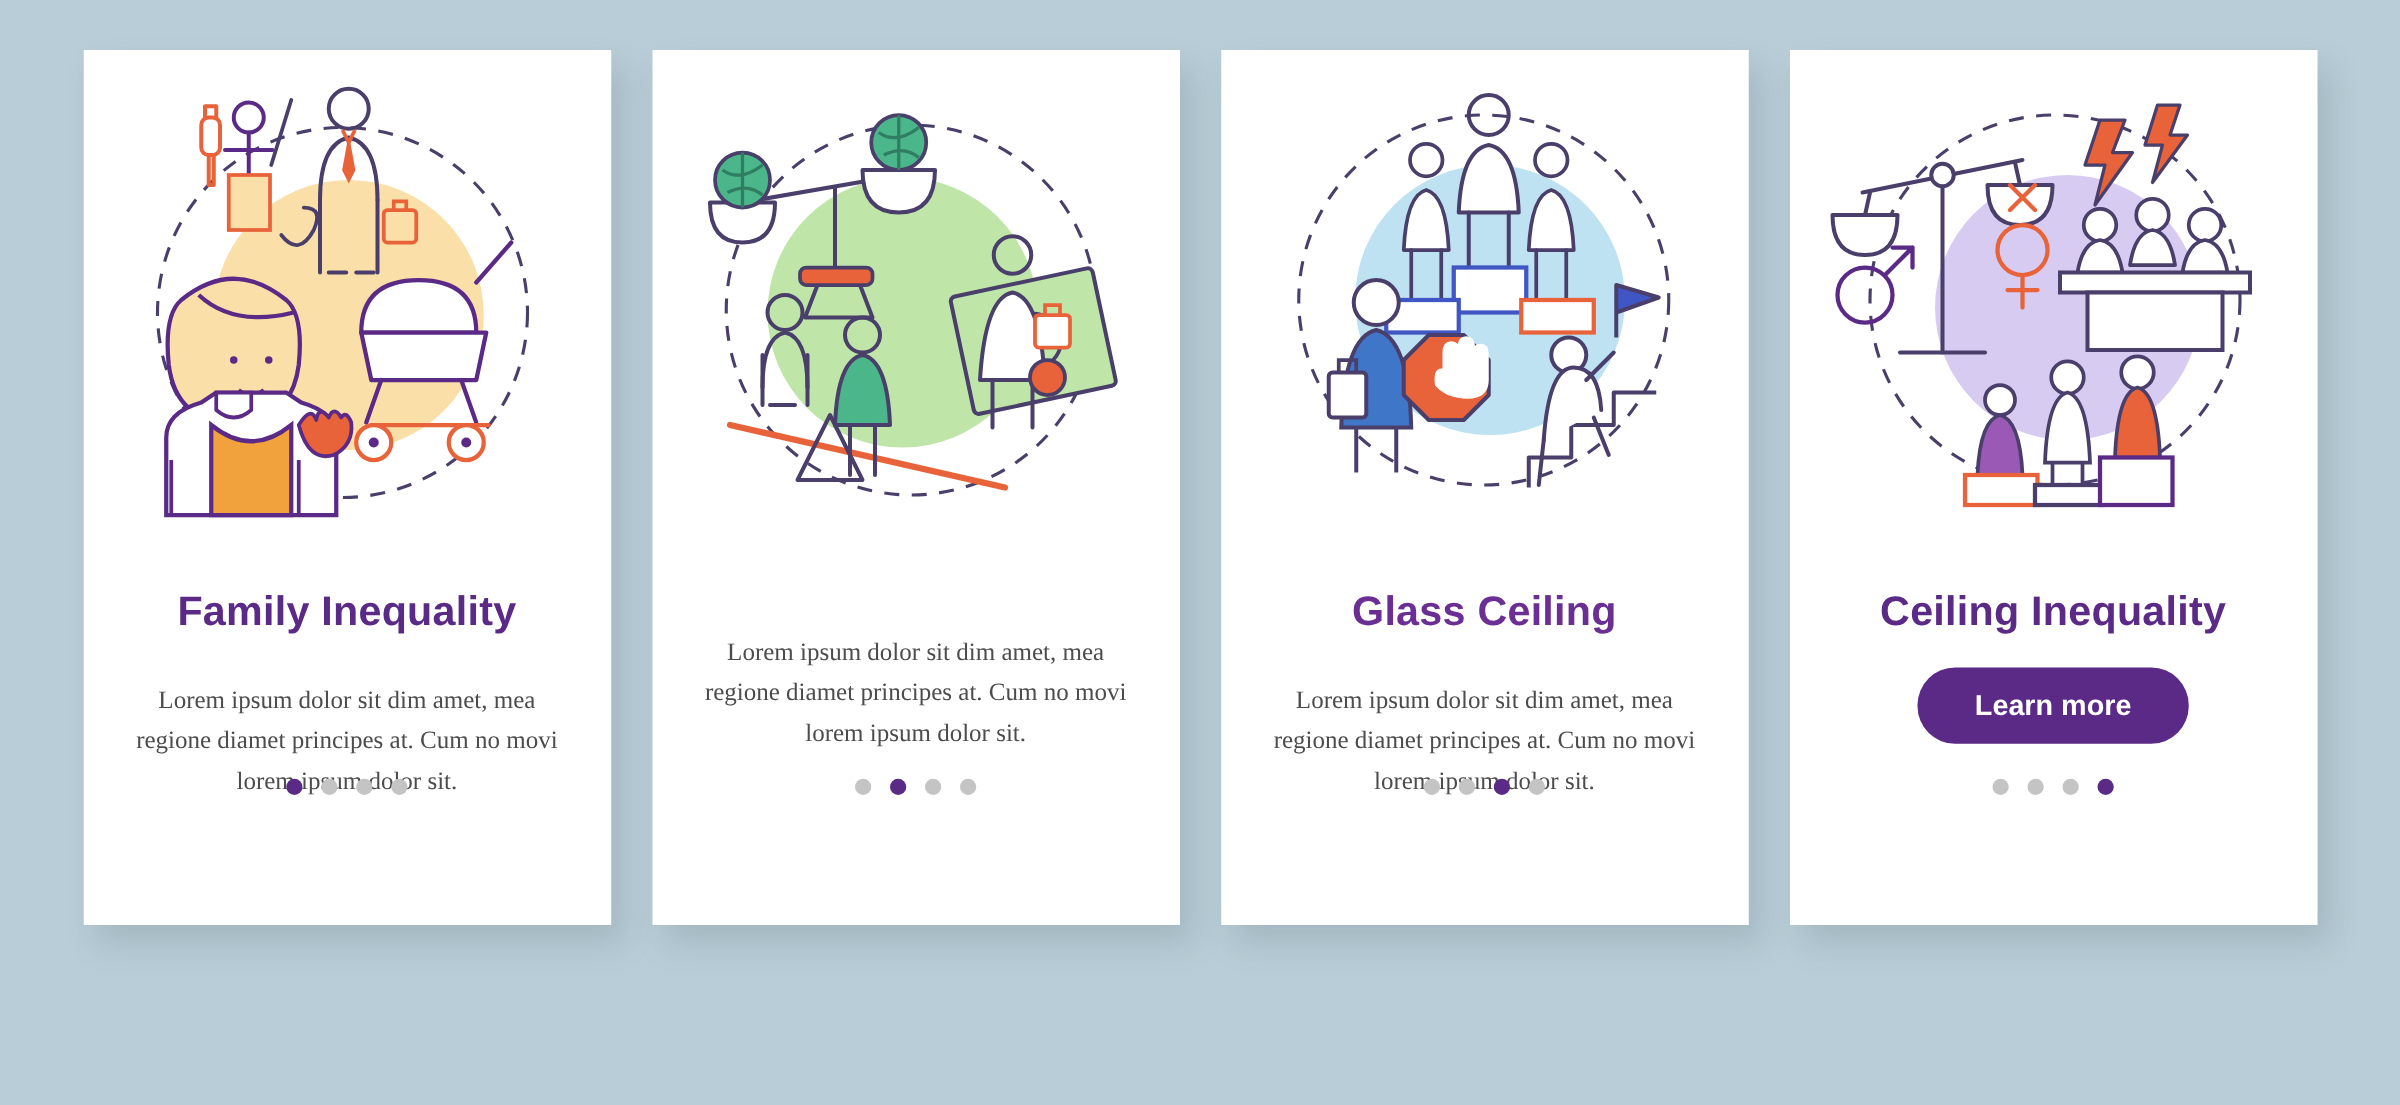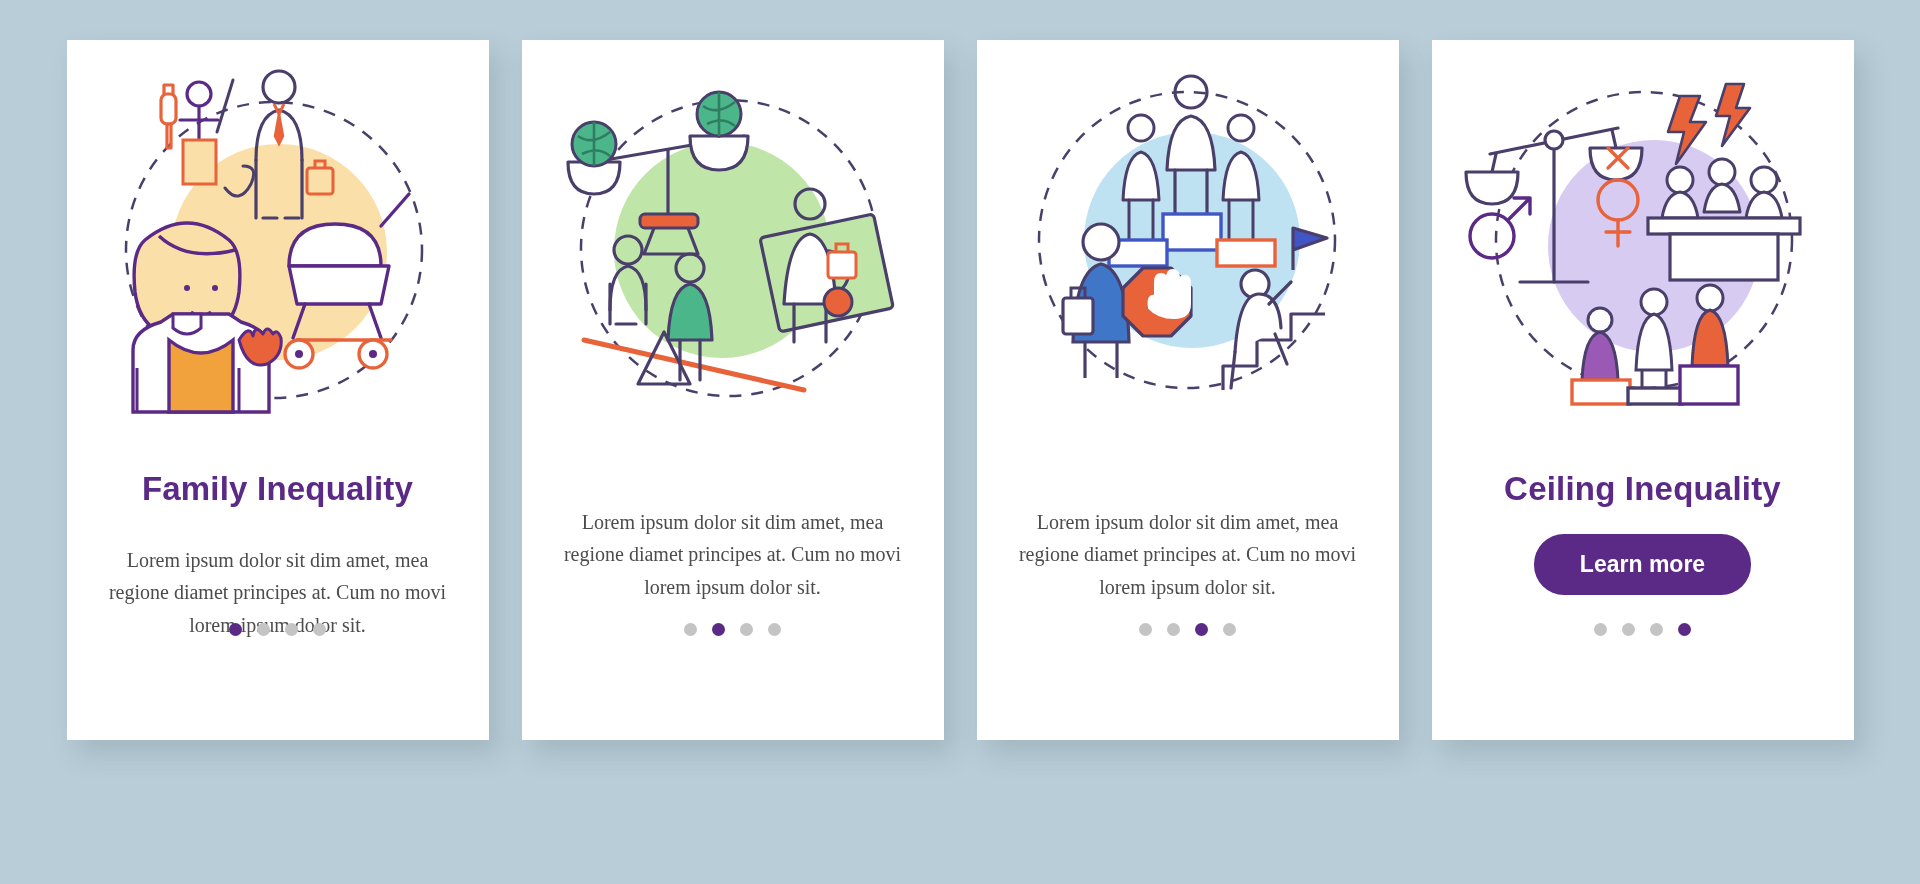--- a/index.html
+++ b/index.html
@@ -281,20 +281,21 @@
         </g>
         <g stroke="#4a3f6b" stroke-width="3.2" fill="none" stroke-linecap="round" stroke-linejoin="round">
           <circle cx="278" cy="244" r="14" fill="#ffffff"></circle>
           <path d="M258 312 q4 -58 24 -58 q20 0 22 34" fill="#ffffff"></path>
           <path d="M258 312 l-4 36 M298 294 l12 30"></path>
           <path d="M292 264 l22 -22"></path>
         </g>
         <path d="M316 230 l0 -42 l34 10 l-34 12" fill="#4056c4" stroke="#4a3f6b" stroke-width="3.2" stroke-linejoin="round"></path>
       </svg>
     </div>
+    <h2 class="title alt">Glass Ceiling</h2>
     <p class="body-text">Lorem ipsum dolor sit dim amet, mea regione diamet principes at. Cum no movi lorem ipsum dolor sit.</p>
     <div class="dots">
       <span class="dot"></span>
       <span class="dot"></span>
       <span class="dot active"></span>
       <span class="dot"></span>
     </div>
   </div>
 
   <div class="card">

